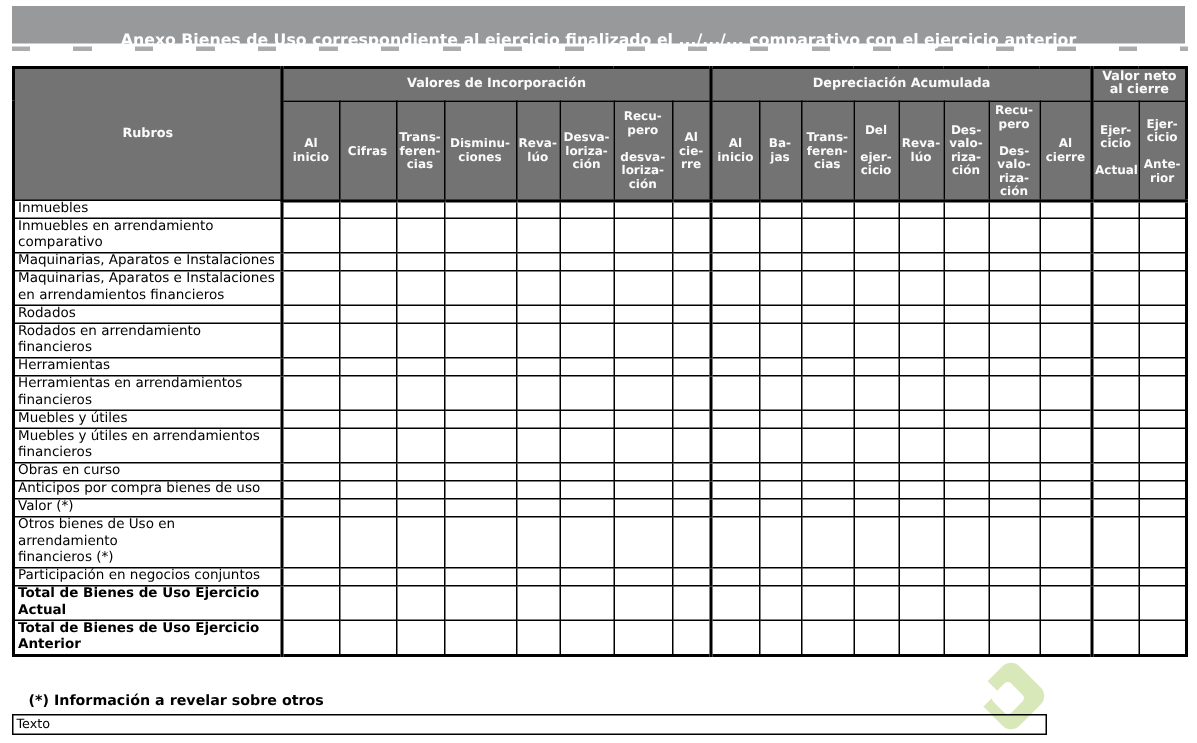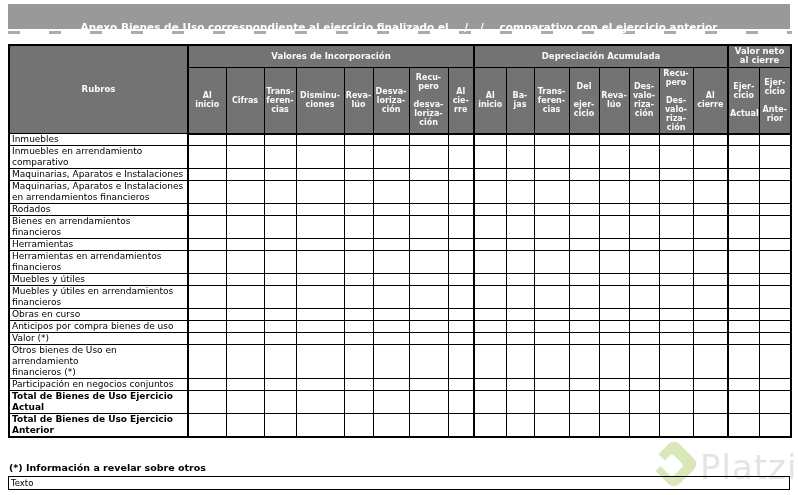--- a/index.html
+++ b/index.html
@@ -40,25 +40,25 @@
   th.rubros { font-size:9px; border-bottom:2px solid #000; }
   .group-start { border-left:2px solid #000 !important; }
   table.main { border:2px solid #000; }
   tbody td { height:12px; background:transparent; }
   td.row-label {
     font-size:9px; line-height:11px; padding:0 2px;
     white-space:pre-line; text-align:left; vertical-align:middle;
   }
   td.row-label.bold { font-weight:bold; }
   .footnote-label {
-    position:absolute; left:9px; top:462px;
+    position:absolute; left:19px; top:462px;
     font-weight:bold; font-size:9.5px; z-index:2;text-align:right;
   }
   .footnote-box {
-    position:absolute; left:8px; top:476px; width:782px; height:14px;
+    position:absolute; left:8px; top:476px; width:690px; height:14px;
     border:1px solid #000; font-size:8.5px; line-height:12px;
     padding:0 2px; background:transparent; z-index:2;
   }
   
   .watermark { position:absolute; left:648px; top:441px; width:150px; height:54px; z-index:0; }
   .wm-diamond {
     position:absolute; left:8px; top:5px; width:36px; height:36px;
     background:#b9d77f; border-radius:8px;
     transform:rotate(45deg); opacity:0.55;
   }
@@ -74,21 +74,20 @@
     position:absolute; left:52px; top:6px;
     font-size:34px; font-weight:normal; letter-spacing:1px;
     color:#e2e2dd; opacity:0.9;
   }
 </style>
 </head>
 <body>
 
 <div class="watermark">
   <div class="wm-diamond"></div>
-  <div class="wm-text">Platzi</div>
 </div>
 
 <div class="titlebar">
   <div>Anexo Bienes de Uso correspondiente al ejercicio finalizado el  .../.../... comparativo con el ejercicio anterior</div>
 </div>
 
 <div class="dashes"></div>
 
 <table class="main">
   <colgroup>
@@ -282,21 +281,21 @@
         <td class="cell"></td>
         <td class="cell"></td>
         <td class="cell"></td>
         <td class="cell"></td>
         <td class="cell"></td>
         <td class="cell"></td>
         <td class="cell group-start"></td>
         <td class="cell"></td>
       </tr>
       <tr>
-        <td class="row-label">Bienes en arrendamientos
+        <td class="row-label">Rodados en arrendamiento
 financieros</td>
         <td class="cell group-start"></td>
         <td class="cell"></td>
         <td class="cell"></td>
         <td class="cell"></td>
         <td class="cell"></td>
         <td class="cell"></td>
         <td class="cell"></td>
         <td class="cell"></td>
         <td class="cell group-start"></td>

